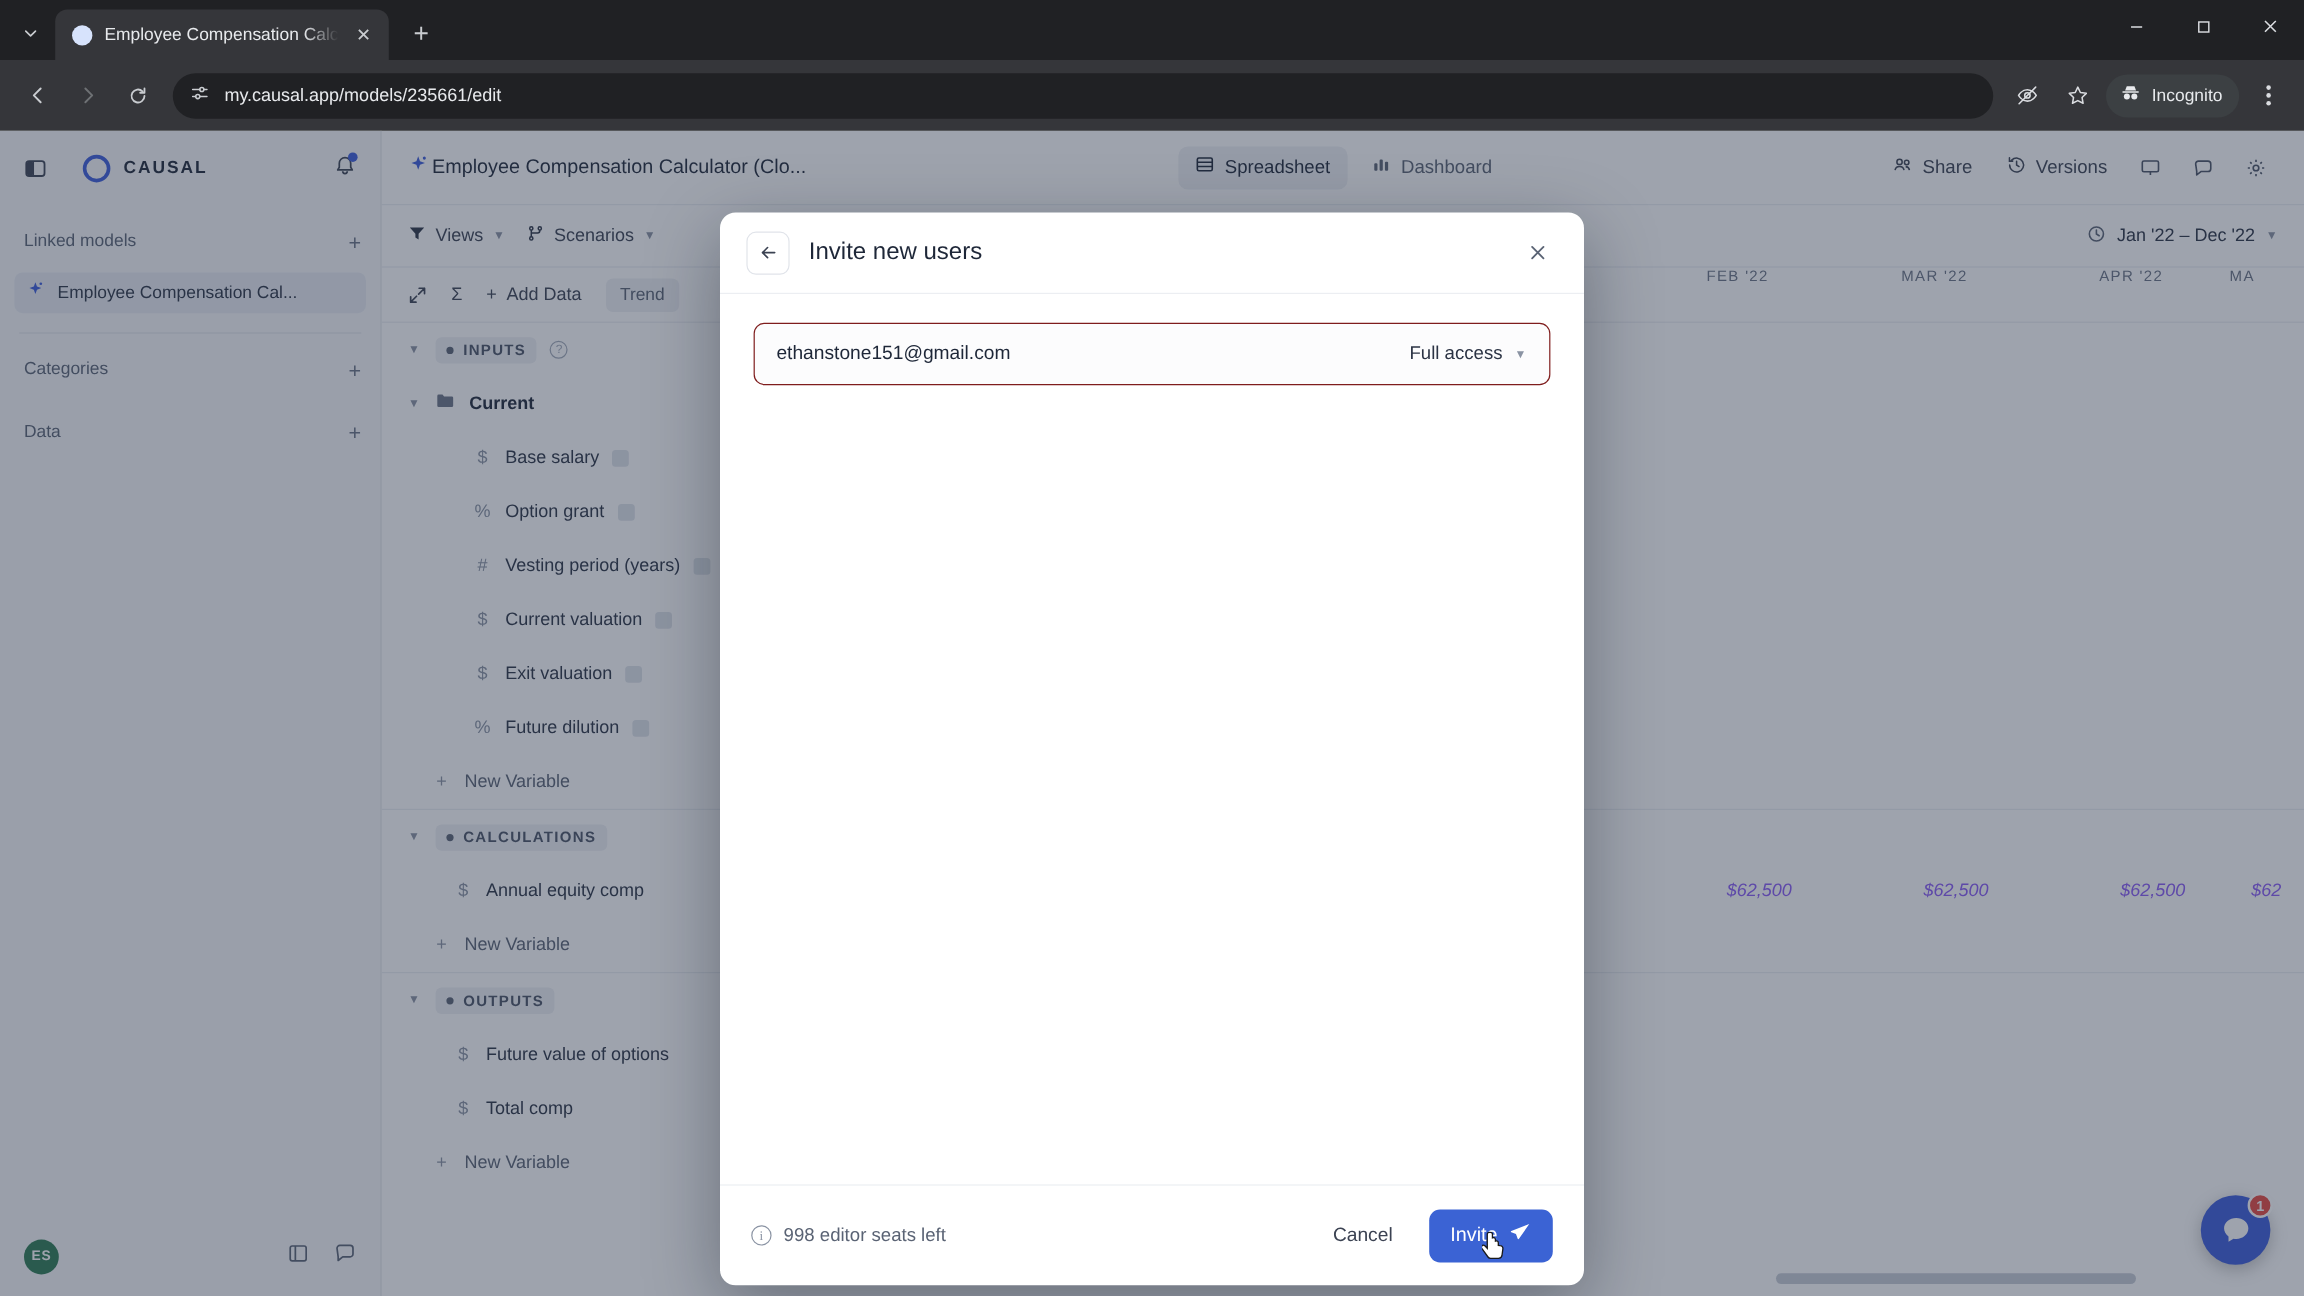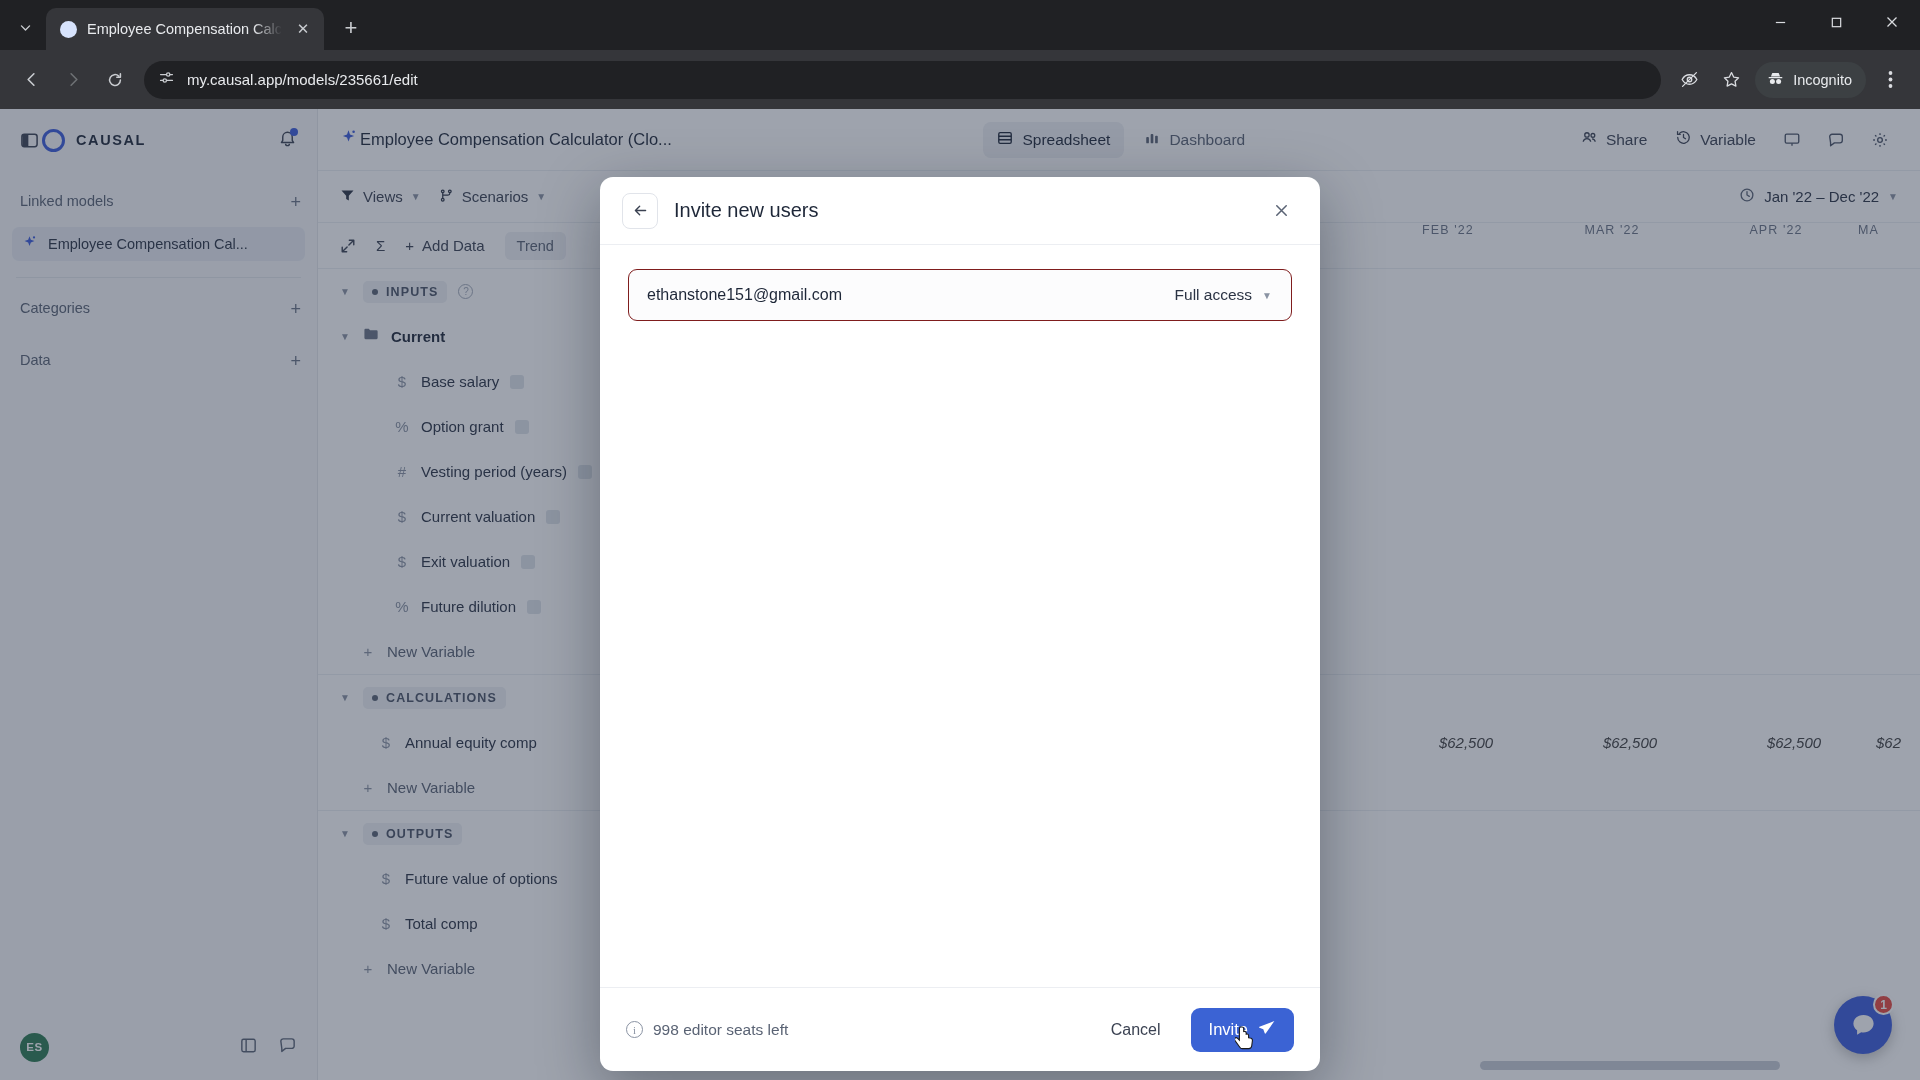--- a/index.html
+++ b/index.html
@@ -91,21 +91,21 @@
     background: #ffffff; overflow: hidden;
   }
   .app-inner { display: flex; width: 1920px; height: 971px; }
 
   
   .sidebar {
     width: 318px; flex: 0 0 318px; background: #f7f8fa;
     border-right: 1px solid #e6e8ec; display: flex; flex-direction: column;
     position: relative;
   }
-  .sb-top { height: 62px; display: flex; align-items: center; padding: 0 20px; gap: 3px; }
+  .sb-top { height: 62px; display: flex; align-items: center; padding: 0 20px; gap: 30px; }
   .sb-panel-icon { width: 19px; height: 19px; color: #3b4252; }
   .logo-wrap { display: flex; align-items: center; gap: 11px; }
   .logo-mark {
     width: 23px; height: 23px; border-radius: 50%;
     border: 3.2px solid #3b5bdb;
   }
   .logo-text { font-size: 14.5px; letter-spacing: 1.6px; font-weight: 700; color: #1e2738; }
   .bell-wrap { margin-left: auto; position: relative; color: #3b4252; }
   .bell-dot {
     position: absolute; right: -1px; top: -1px;
@@ -229,21 +229,21 @@
   .var-name { font-size: 15px; color: #2b3344; }
   .var-badge {
     width: 14px; height: 14px; border-radius: 3px; background: #dfe3ea;
   }
   .newvar-row { padding-left: 42px; }
   .newvar-txt { font-size: 15px; color: #5a6374; }
   .row-divider { height: 1px; background: #eceef2; margin: 0; }
 
   .cells { margin-left: auto; display: flex; align-items: center; height: 100%; }
   .cell {
-    width: 164px; text-align: center; font-size: 15px; color: #404040;
+    width: 164px; text-align: center; font-size: 15px; color: #8b5cf6;
     font-style: italic;
   }
 
   .hscroll {
     position: absolute; left: 1162px; bottom: 10px;
     width: 300px; height: 9px; border-radius: 5px; background: #c7ccd6;
   }
 
   
   .chat-bubble {
@@ -530,21 +530,21 @@
               <span>Share</span>
             </div>
             <div class="tb-btn">
               <span>
                 <svg width="17" height="17" viewBox="0 0 20 20" fill="none" stroke="currentColor" stroke-width="1.5" stroke-linecap="round">
                   <path d="M3.2 10a6.8 6.8 0 1 0 2-4.8"></path>
                     <path d="M3 3v3.2h3.2"></path>
                     <path d="M10 6.4V10l2.4 1.5"></path>
                 </svg>
               </span>
-              <span>Variable</span>
+              <span>Versions</span>
             </div>
             <div class="tb-icon-btn">
               <svg width="18" height="18" viewBox="0 0 20 20" fill="none" stroke="currentColor" stroke-width="1.5">
                 <rect x="2.5" y="3.5" width="15" height="10" rx="1.5"></rect>
                   <path d="M10 13.5v3"></path>
               </svg>
             </div>
             <div class="tb-icon-btn">
               <svg width="18" height="18" viewBox="0 0 20 20" fill="none" stroke="currentColor" stroke-width="1.5" stroke-linejoin="round">
                 <path d="M3 6.2A2.6 2.6 0 0 1 5.6 3.6h8.8A2.6 2.6 0 0 1 17 6.2v4.4a2.6 2.6 0 0 1-2.6 2.6H8.2L4 16.4v-3.2z"></path>

